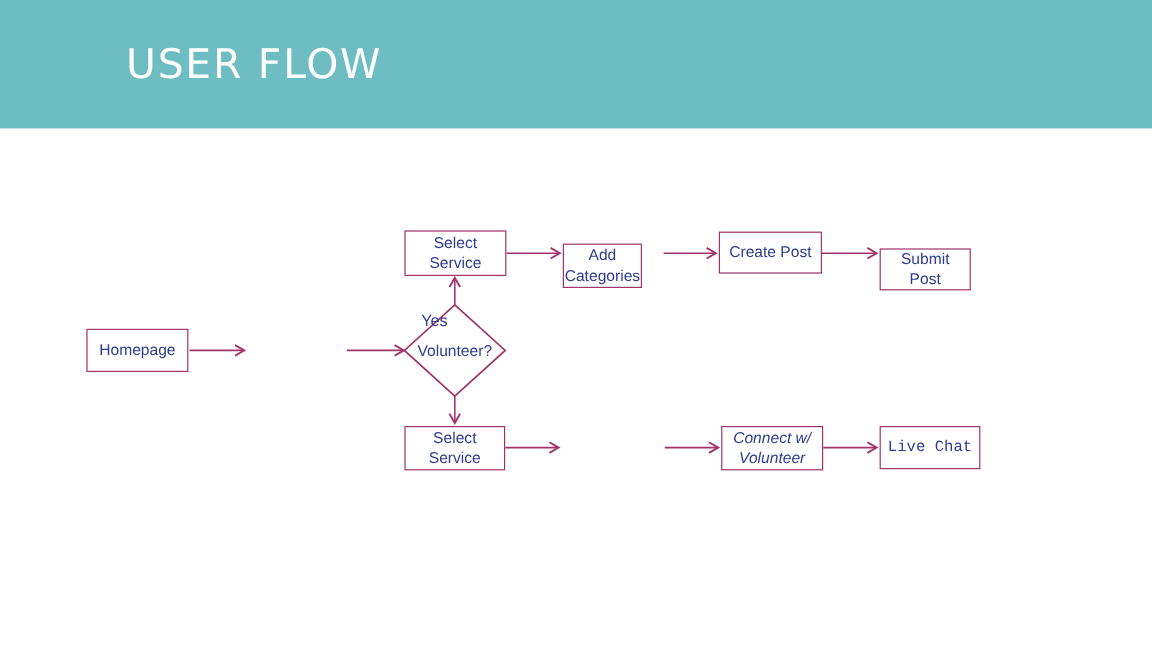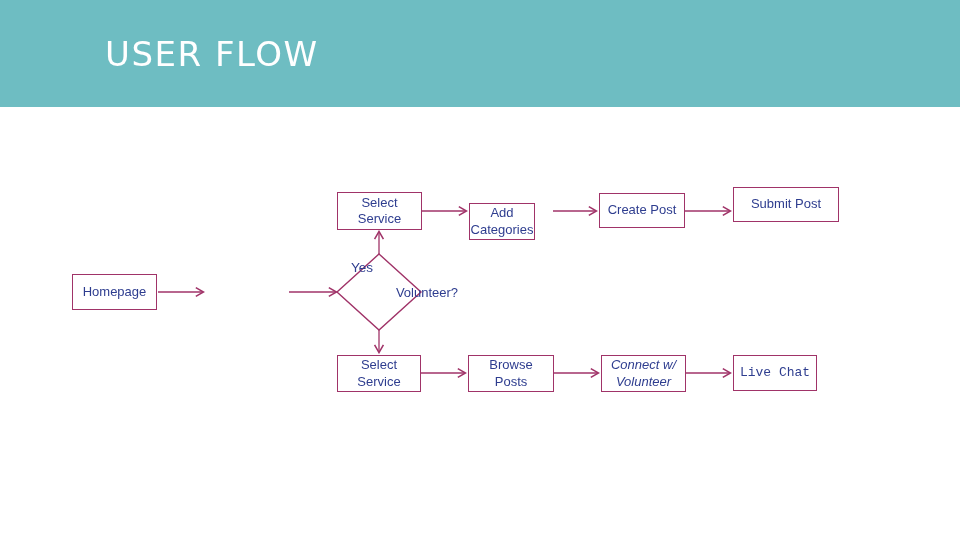--- a/index.html
+++ b/index.html
@@ -59,28 +59,27 @@
     <line x1="553" y1="211" x2="596" y2="211" stroke="#A03368" stroke-width="1.3" marker-end="url(#arrowhead)"></line>
     <line x1="685" y1="211" x2="730" y2="211" stroke="#A03368" stroke-width="1.3" marker-end="url(#arrowhead)"></line>
 
     <line x1="421" y1="373" x2="465" y2="373" stroke="#A03368" stroke-width="1.3" marker-end="url(#arrowhead)"></line>
     <line x1="554" y1="373" x2="598" y2="373" stroke="#A03368" stroke-width="1.3" marker-end="url(#arrowhead)"></line>
     <line x1="686" y1="373" x2="730" y2="373" stroke="#A03368" stroke-width="1.3" marker-end="url(#arrowhead)"></line>
   </svg>
 
   <div class="node" style="left:72px;top:274px;width:85px;height:36px;">Homepage</div>
 
-  <div class="decision-label" style="left:339px;top:282px;width:80px;height:20px;padding-left:48px;">Volunteer?</div>
+  <div class="decision-label" style="left:339px;top:282px;width:80px;height:20px;">Volunteer?</div>
 
   <div class="branch-label" style="left:351px;top:236px;">Yes</div>
   <div class="branch-label" style="left:372px;top:333px;">No</div>
 
   <div class="node" style="left:337px;top:192px;width:85px;height:38px;">Select Service</div>
   <div class="node" style="left:469px;top:193px;width:66px;height:37px;margin-top:10px;">Add Categories</div>
   <div class="node" style="left:599px;top:193px;width:86px;height:35px;">Create Post</div>
-  <div class="node" style="left:733px;top:187px;width:106px;height:35px;">Submit Post</div>
+  <div class="node" style="left:733px;top:207px;width:76px;height:35px;">Submit Post</div>
 
   <div class="node" style="left:337px;top:355px;width:84px;height:37px;">Select Service</div>
-  <div class="node" style="left:468px;top:355px;width:86px;height:37px;">Browse Posts</div>
   <div class="node" style="left:601px;top:355px;width:85px;height:37px;font-style:italic;">Connect w/ Volunteer</div>
   <div class="node" style="left:733px;top:355px;width:84px;height:36px;font-family:Liberation Mono, monospace;">Live Chat</div>
 
 </div>
 
 </body></html>

